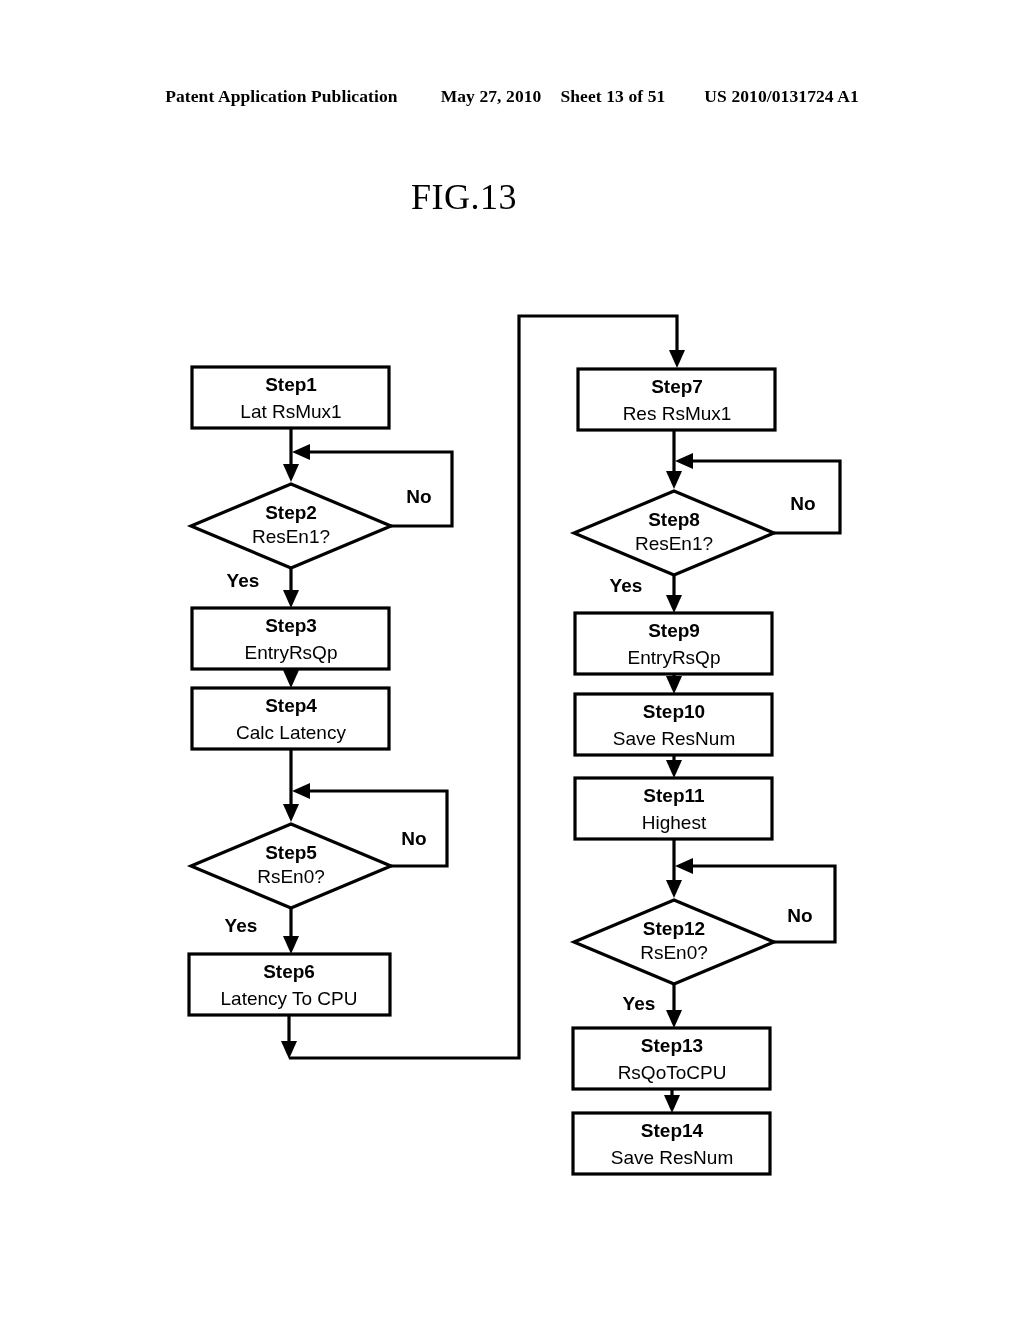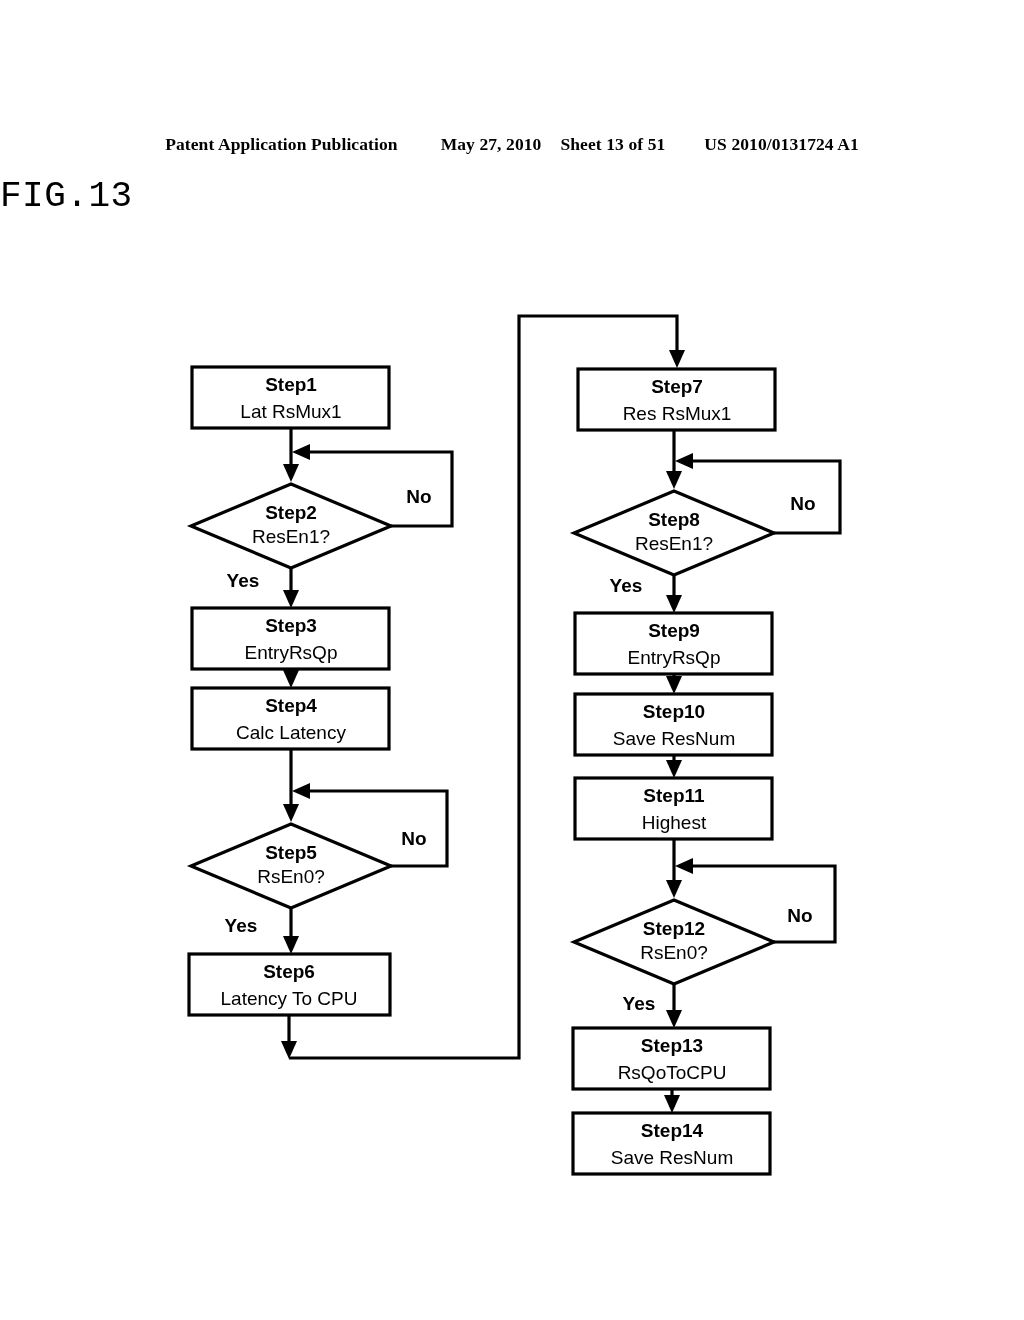--- a/index.html
+++ b/index.html
@@ -27,34 +27,34 @@
     position: absolute;
     left: 0;
     top: 86px;
     width: 1024px;
     text-align: center;
     font-family: "Liberation Serif", serif;
     font-weight: bold;
     font-size: 17.5px;
     letter-spacing: 0.1px;
     white-space: nowrap;
-    margin-top: 48px;
   }
   .pub-header .seg { display: inline-block; vertical-align: baseline; }
   .gap-lg { display: inline-block; width: 34px; }
   .gap-sm { display: inline-block; width: 10px; }
   .gap-md { display: inline-block; width: 30px; }
 
   
   .fig-title {
     position: absolute;
     left: 0;
     top: 176px;
     width: 928px;
-    font-family: Liberation Mono, monospace;
+    text-align: center;
+    font-family: Liberation Serif, serif;
     font-size: 36px;
     letter-spacing: 0.5px;
   }
 
   
   #flow {
     position: absolute;
     left: 0;
     top: 0;
     width: 1024px;

